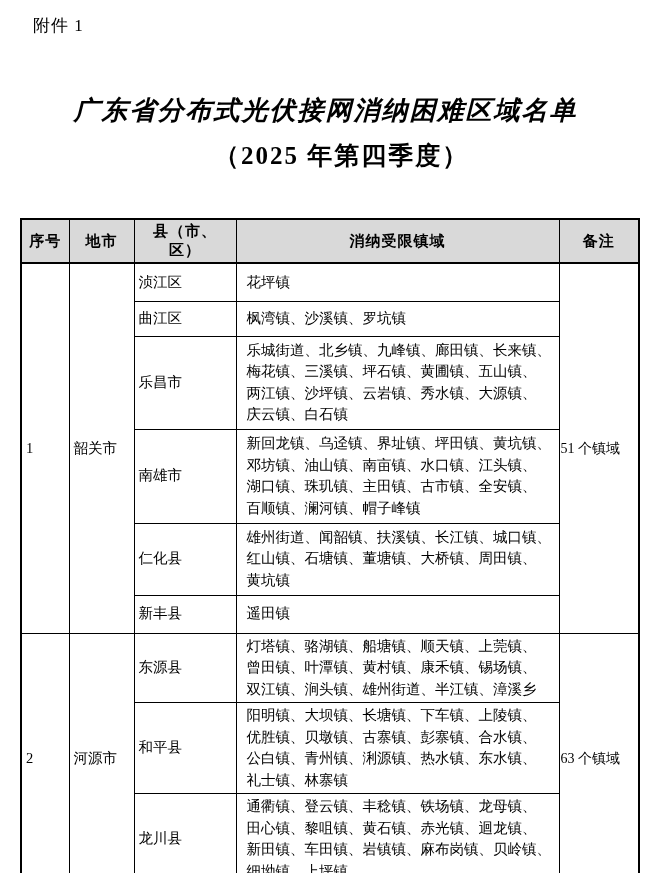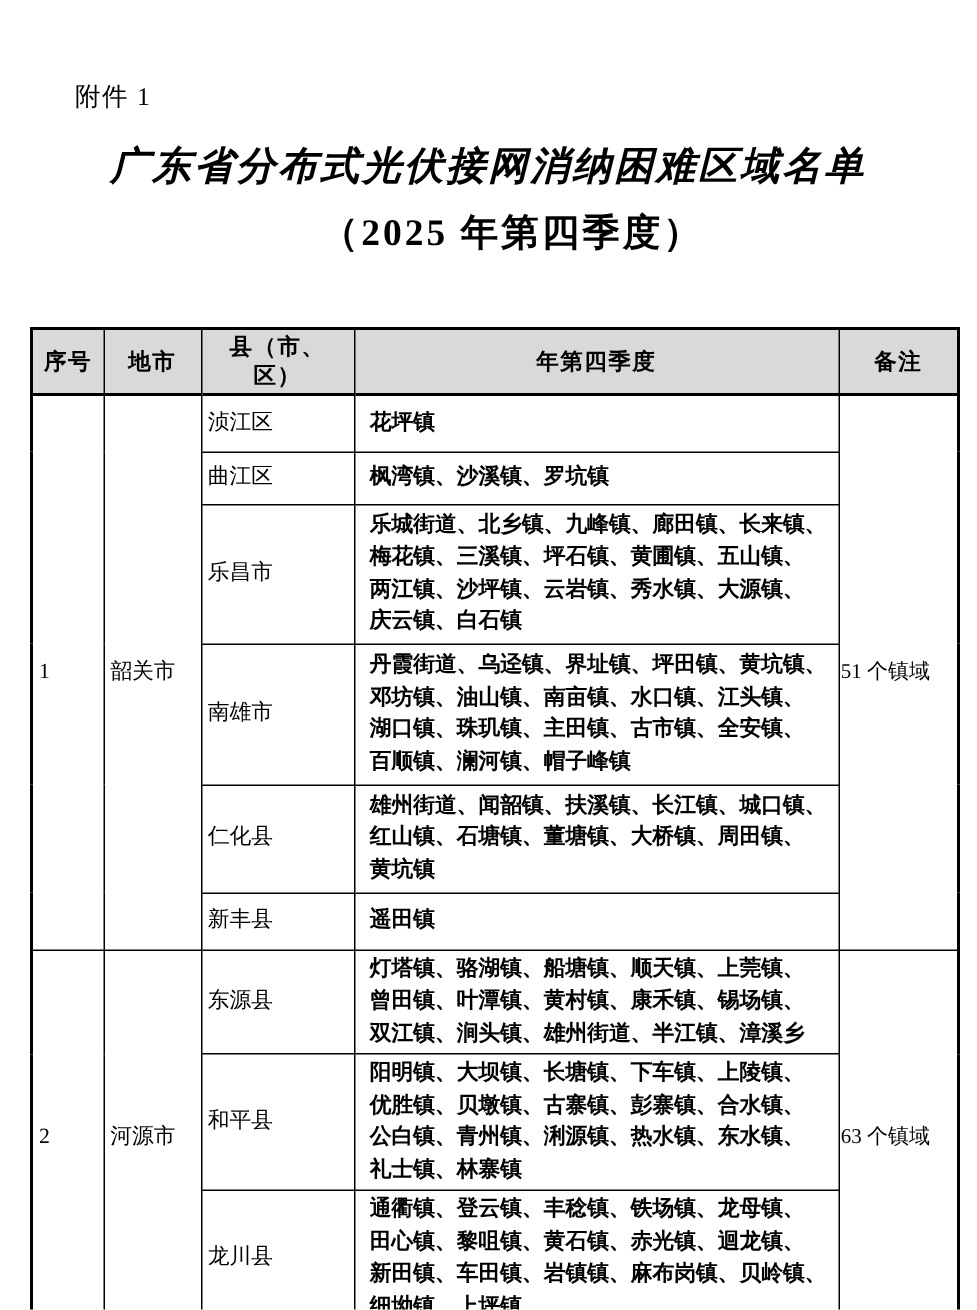--- a/index.html
+++ b/index.html
@@ -6,24 +6,23 @@
   body {
     width: 651px; height: 873px;
     background: #ffffff;
     font-family: "Liberation Serif", "DejaVu Serif", serif;
     color: #000;
     position: relative;
     overflow: hidden;
   }
   .attachment-label {
     position: absolute;
-    left: 50px; top: 14px;
+    left: 33px; top: 14px;
     font-size: 17px;
     letter-spacing: 1px;
-    margin-top: 39px;
   }
   .title-block {
     position: absolute;
     top: 88px; left: 0;
     width: 100%;
     text-align: center;
     font-weight: bold;
   }
   .doc-title {
     font-size: 26px;
@@ -63,21 +62,20 @@
     font-size: 14.5px;
     line-height: 21.5px;
   }
   td.cell-seq, td.cell-city, td.cell-county, td.cell-remark {
     text-align: left;
   }
   td.cell-towns {
     text-align: left;
     padding: 2px 4px 2px 10px;
     white-space: pre-line;
-    font-weight: bold;
   }
   td.cell-remark {
     font-size: 14px;
     white-space: nowrap;
     padding: 2px 1px;
   }
 </style>
 </head>
 <body>
 
@@ -94,21 +92,21 @@
     <col style="width:65px">
     <col style="width:102px">
     <col style="width:323px">
     <col style="width:80px">
   </colgroup>
   <thead>
     <tr>
       <th>序号</th>
       <th>地市</th>
       <th>县（市、区）</th>
-      <th>年第四季度</th>
+      <th>消纳受限镇域</th>
       <th>备注</th>
     </tr>
   </thead>
   <tbody>
 
     <tr style="height:38px">
       <td class="cell-seq" rowspan="6">1</td>
       <td class="cell-city" rowspan="6">韶关市</td>
       <td class="cell-county">浈江区</td>
       <td class="cell-towns">花坪镇</td>
@@ -120,21 +118,21 @@
     </tr>
     <tr style="height:93px">
       <td class="cell-county">乐昌市</td>
       <td class="cell-towns">乐城街道、北乡镇、九峰镇、廊田镇、长来镇、
 梅花镇、三溪镇、坪石镇、黄圃镇、五山镇、
 两江镇、沙坪镇、云岩镇、秀水镇、大源镇、
 庆云镇、白石镇</td>
     </tr>
     <tr style="height:94px">
       <td class="cell-county">南雄市</td>
-      <td class="cell-towns">丹霞街道、乌迳镇、界址镇、坪田镇、黄坑镇、
+      <td class="cell-towns">新回龙镇、乌迳镇、界址镇、坪田镇、黄坑镇、
 邓坊镇、油山镇、南亩镇、水口镇、江头镇、
 湖口镇、珠玑镇、主田镇、古市镇、全安镇、
 百顺镇、澜河镇、帽子峰镇</td>
     </tr>
     <tr style="height:72px">
       <td class="cell-county">仁化县</td>
       <td class="cell-towns">雄州街道、闻韶镇、扶溪镇、长江镇、城口镇、
 红山镇、石塘镇、董塘镇、大桥镇、周田镇、
 黄坑镇</td>
     </tr>

